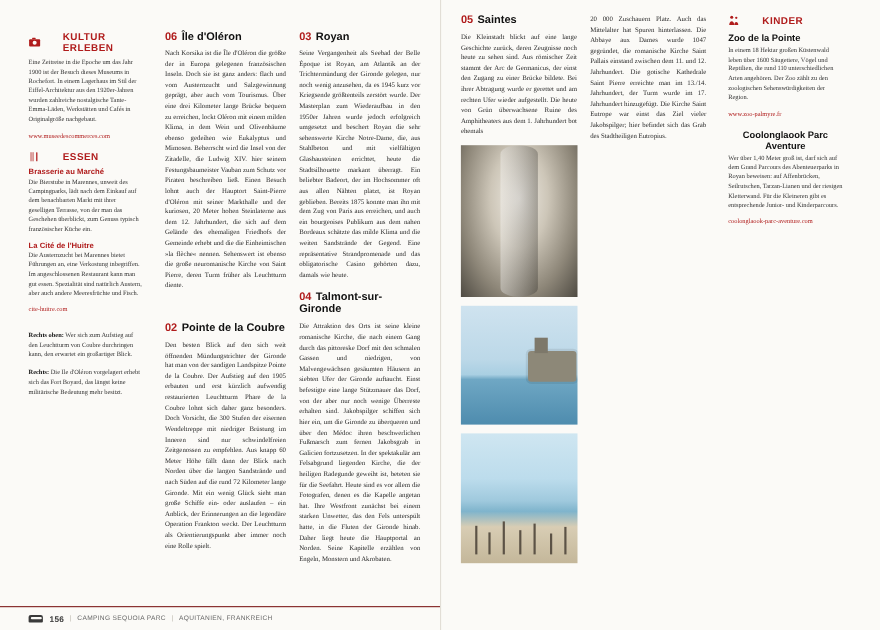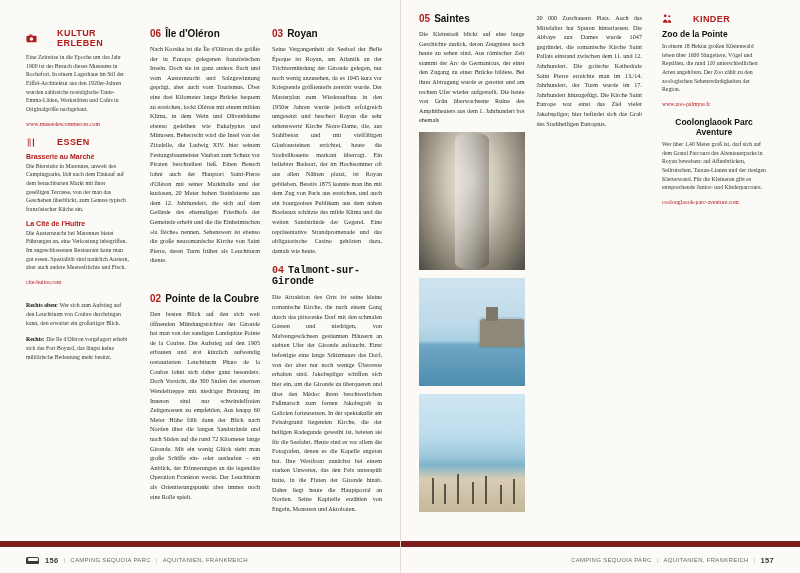--- a/index.html
+++ b/index.html
@@ -42,21 +42,21 @@
   .ph-fort .fort{position:absolute;left:58%;top:38%;width:44px;height:28px;background:#8d8878;
       border-radius:3px;box-shadow:0 0 0 2px rgba(0,0,0,.08);}
   .ph-fort .fort:after{content:"";position:absolute;left:6px;top:-12px;width:12px;height:14px;background:#7d786a;}
   .ph-beach .post{position:absolute;bottom:8px;width:2px;height:26px;background:#5c5346;}
   .light-col{position:absolute;left:50%;top:0;width:34px;height:100%;transform:translateX(-50%);
       background:linear-gradient(90deg,rgba(255,255,255,.35),rgba(0,0,0,.25));border-radius:50%/6%;}
 
   .sidebar-right{width:104px;flex:0 0 104px;padding-left:8px;}
 
   
-  .footer{position:absolute;bottom:0;left:0;width:100%;height:32px;border-top:6px solid #7f1d1d;
+  .footer{position:absolute;bottom:0;left:0;width:100%;height:22px;border-top:1px solid #7f1d1d;
       display:flex;align-items:center;font-family:"Liberation Sans",sans-serif;font-size:6px;
       letter-spacing:.05em;color:#6a6a6a;box-sizing:border-box;}
   .footer.left{padding-left:26px;}
   .footer.right{padding-right:26px;justify-content:flex-end;}
   .pg{font-size:7.5px;font-weight:bold;color:#3a3a3a;}
   .sep{margin:0 5px;color:#b9b4aa;}
   .bus{display:inline-block;width:13px;height:7px;background:#3a3a3a;border-radius:2px 2px 1px 1px;
       position:relative;margin:0 6px 0 0;}
   .bus:after{content:"";position:absolute;left:1.5px;top:1.5px;width:10px;height:2.5px;background:#fbfaf7;border-radius:1px;}
 
@@ -122,21 +122,21 @@
         </h3>
         <p class="body">Den besten Blick auf den sich weit öffnenden Mündungstrichter der Gironde hat man von der sandigen Landspitze Pointe de la Coubre. Der Aufstieg auf den 1905 erbauten und erst kürzlich aufwendig restaurierten Leuchtturm Phare de la Coubre lohnt sich daher ganz besonders. Doch Vorsicht, die 300 Stufen der eisernen Wendeltreppe mit niedriger Brüstung im Inneren sind nur schwindelfreien Zeitgenossen zu empfehlen. Aus knapp 60 Meter Höhe fällt dann der Blick nach Norden über die langen Sandstrände und nach Süden auf die rund 72 Kilometer lange Gironde. Mit ein wenig Glück sieht man große Schiffe ein- oder auslaufen – ein Anblick, der Erinnerungen an die legendäre Operation Frankton weckt. Der Leuchtturm als Orientierungspunkt aber immer noch eine Rolle spielt.</p>
       </div>
 
       <div class="col">
         <h3 class="art">
           <span class="num">03</span><span>Royan</span>
         </h3>
         <p class="body">Seine Vergangenheit als Seebad der Belle Époque ist Royan, am Atlantik an der Trichtermündung der Gironde gelegen, nur noch wenig anzusehen, da es 1945 kurz vor Kriegsende größtenteils zerstört wurde. Der Masterplan zum Wiederaufbau in den 1950er Jahren wurde jedoch erfolgreich umgesetzt und beschert Royan die sehr sehenswerte Kirche Notre-Dame, die, aus Stahlbeton und mit vielfältigen Glasbausteinen errichtet, heute die Stadtsilhouette markant überragt. Ein beliebter Badeort, der im Hochsommer oft aus allen Nähten platzt, ist Royan geblieben. Bereits 1875 konnte man ihn mit dem Zug von Paris aus erreichen, und auch ein bourgeoises Publikum aus dem nahen Bordeaux schätzte das milde Klima und die weiten Sandstrände der Gegend. Eine repräsentative Strandpromenade und das obligatorische Casino gehörten dazu, damals wie heute.</p>
 
-        <h3 class="art" style="margin-top:10px;font-family:Liberation Mono, monospace;">
+        <h3 class="art" style="margin-top:10px;">
           <span class="num">04</span><span>Talmont-sur-Gironde</span>
         </h3>
         <p class="body">Die Attraktion des Orts ist seine kleine romanische Kirche, die nach einem Gang durch das pittoreske Dorf mit den schmalen Gassen und niedrigen, von Malvengewächsen gesäumten Häusern an siebten Ufer der Gironde auftaucht. Einst befestigte eine lange Stützmauer das Dorf, von der aber nur noch wenige Überreste erhalten sind. Jakobspilger schiffen sich hier ein, um die Gironde zu überqueren und über den Médoc ihren beschwerlichen Fußmarsch zum fernen Jakobsgrab in Galicien fortzusetzen. In der spektakulär am Felsabgrund liegenden Kirche, die der heiligen Radegunde geweiht ist, beteten sie für die Seefahrt. Heute sind es vor allem die Fotografen, denen es die Kapelle angetan hat. Ihre Westfront zunächst bei einem starken Unwetter, das den Fels unterspült hatte, in die Fluten der Gironde hinab. Daher liegt heute die Hauptportal an Norden. Seine Kapitelle erzählen von Engeln, Monstern und Akrobaten.</p>
       </div>
     </div>
 
     <div class="footer left">
       <span class="bus"></span>
       <span class="pg">156</span>
       <span class="sep">|</span>
@@ -192,21 +192,14 @@
         <h4>Zoo de la Pointe</h4>
         <p>In einem 18 Hektar großen Küstenwald leben über 1600 Säugetiere, Vögel und Reptilien, die rund 110 unterschiedlichen Arten angehören. Der Zoo zählt zu den zoologischen Sehenswürdigkeiten der Region.</p>
         <p><a href="#">www.zoo-palmyre.fr</a></p>
 
         <h4 style="margin-top:8px;text-align:center;">Coolonglaook Parc Aventure</h4>
         <p>Wer über 1,40 Meter groß ist, darf sich auf dem Grand Parcours des Abenteuerparks in Royan beweisen: auf Affenbrücken, Seilrutschen, Tarzan-Lianen und der riesigen Kletterwand. Für die Kleineren gibt es entsprechende Junior- und Kinderparcours.</p>
         <p><a href="#">coolonglaook-parc-aventure.com</a></p>
       </div>
     </div>
 
-    <div class="footer right">
-      <span>CAMPING SEQUOIA PARC</span>
-      <span class="sep">|</span>
-      <span>AQUITANIEN, FRANKREICH</span>
-      <span class="sep">|</span>
-      <span class="pg">157</span>
-    </div>
   </div>
 </div>
 
 </body></html>

